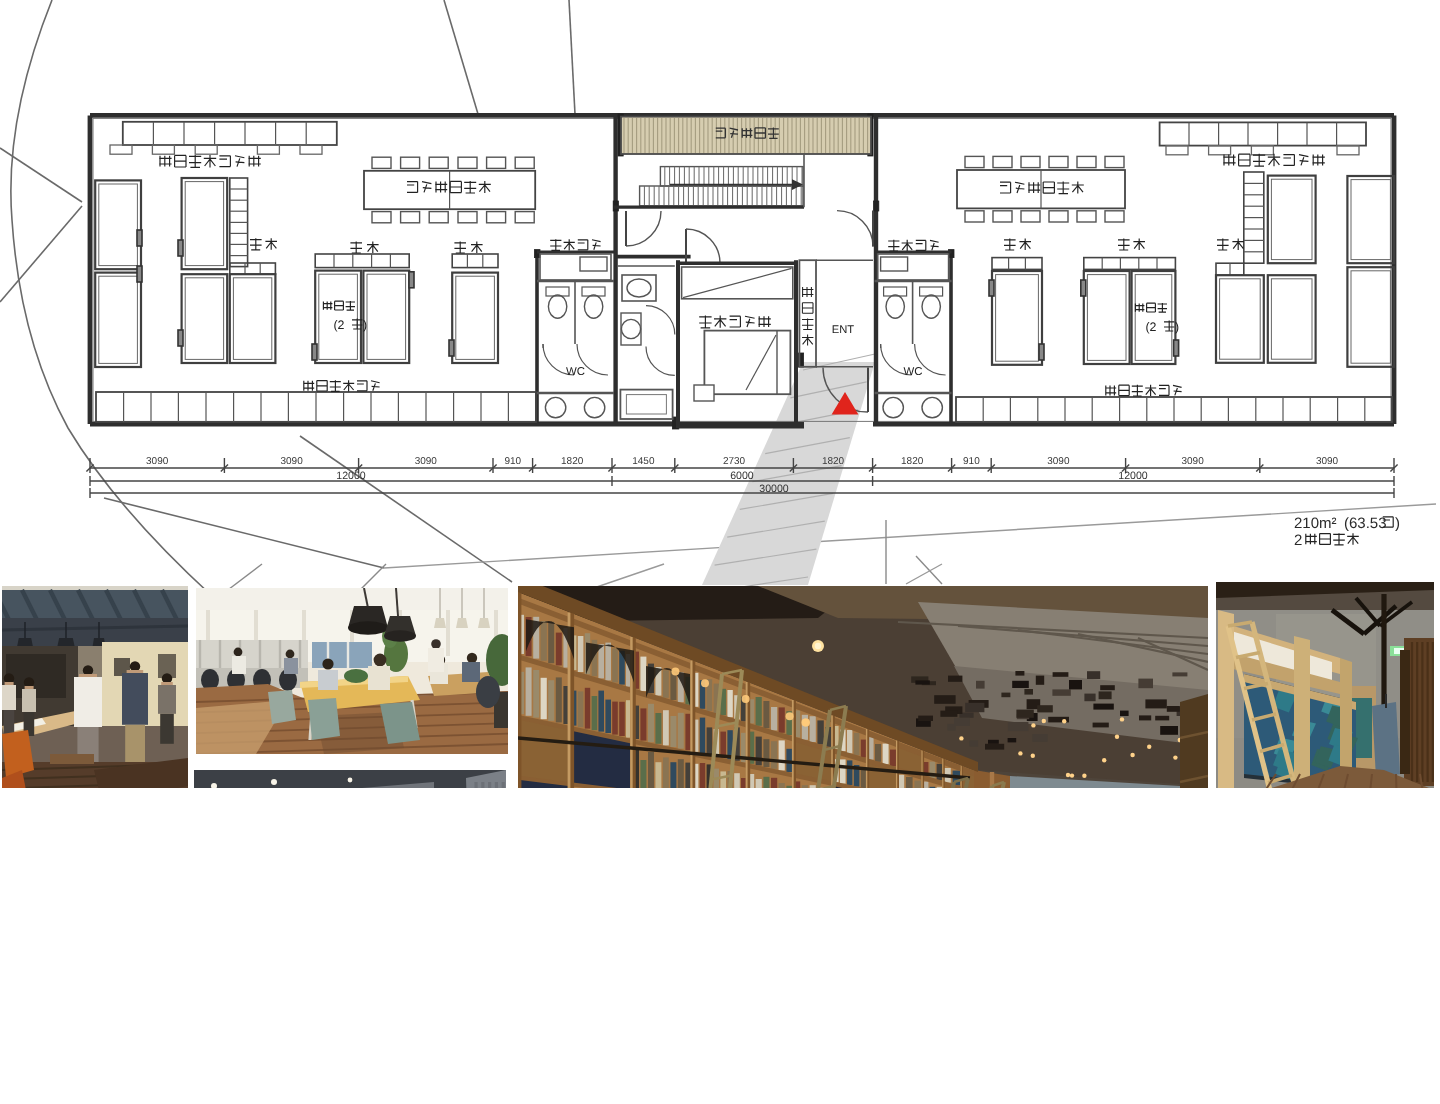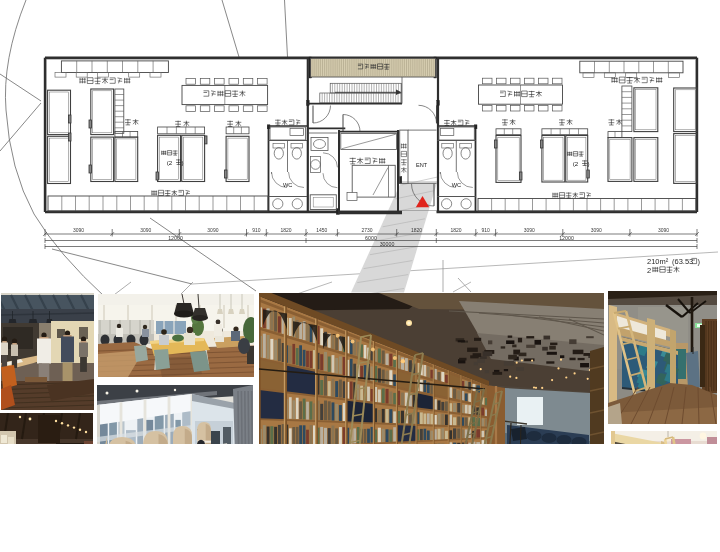--- a/index.html
+++ b/index.html
@@ -1,15 +1,15 @@
 <!DOCTYPE html>
 <html><head><meta charset="utf-8"><title>2F plan</title>
 <style>
 html,body{margin:0;padding:0;background:#fff;font-family:"Liberation Sans",sans-serif;}
-#page{position:relative;width:720px;height:444px;overflow:hidden;background:#fff;}
+#page{position:relative;width:720px;height:394px;overflow:hidden;background:#fff;}
 </style></head>
 <body>
 <div id="page">
 <svg width="720" height="552" viewBox="0 0 720 552" style="position:absolute;top:0;left:0">
 <rect width="720" height="552" fill="#ffffff"></rect>
 
 <g>
         <path d="M26 0 Q2 60 6 110 Q10 170 34 214 Q58 254 106 298" stroke="#6a6a6a" stroke-width="0.8" fill="none"></path>
       </g>
 

